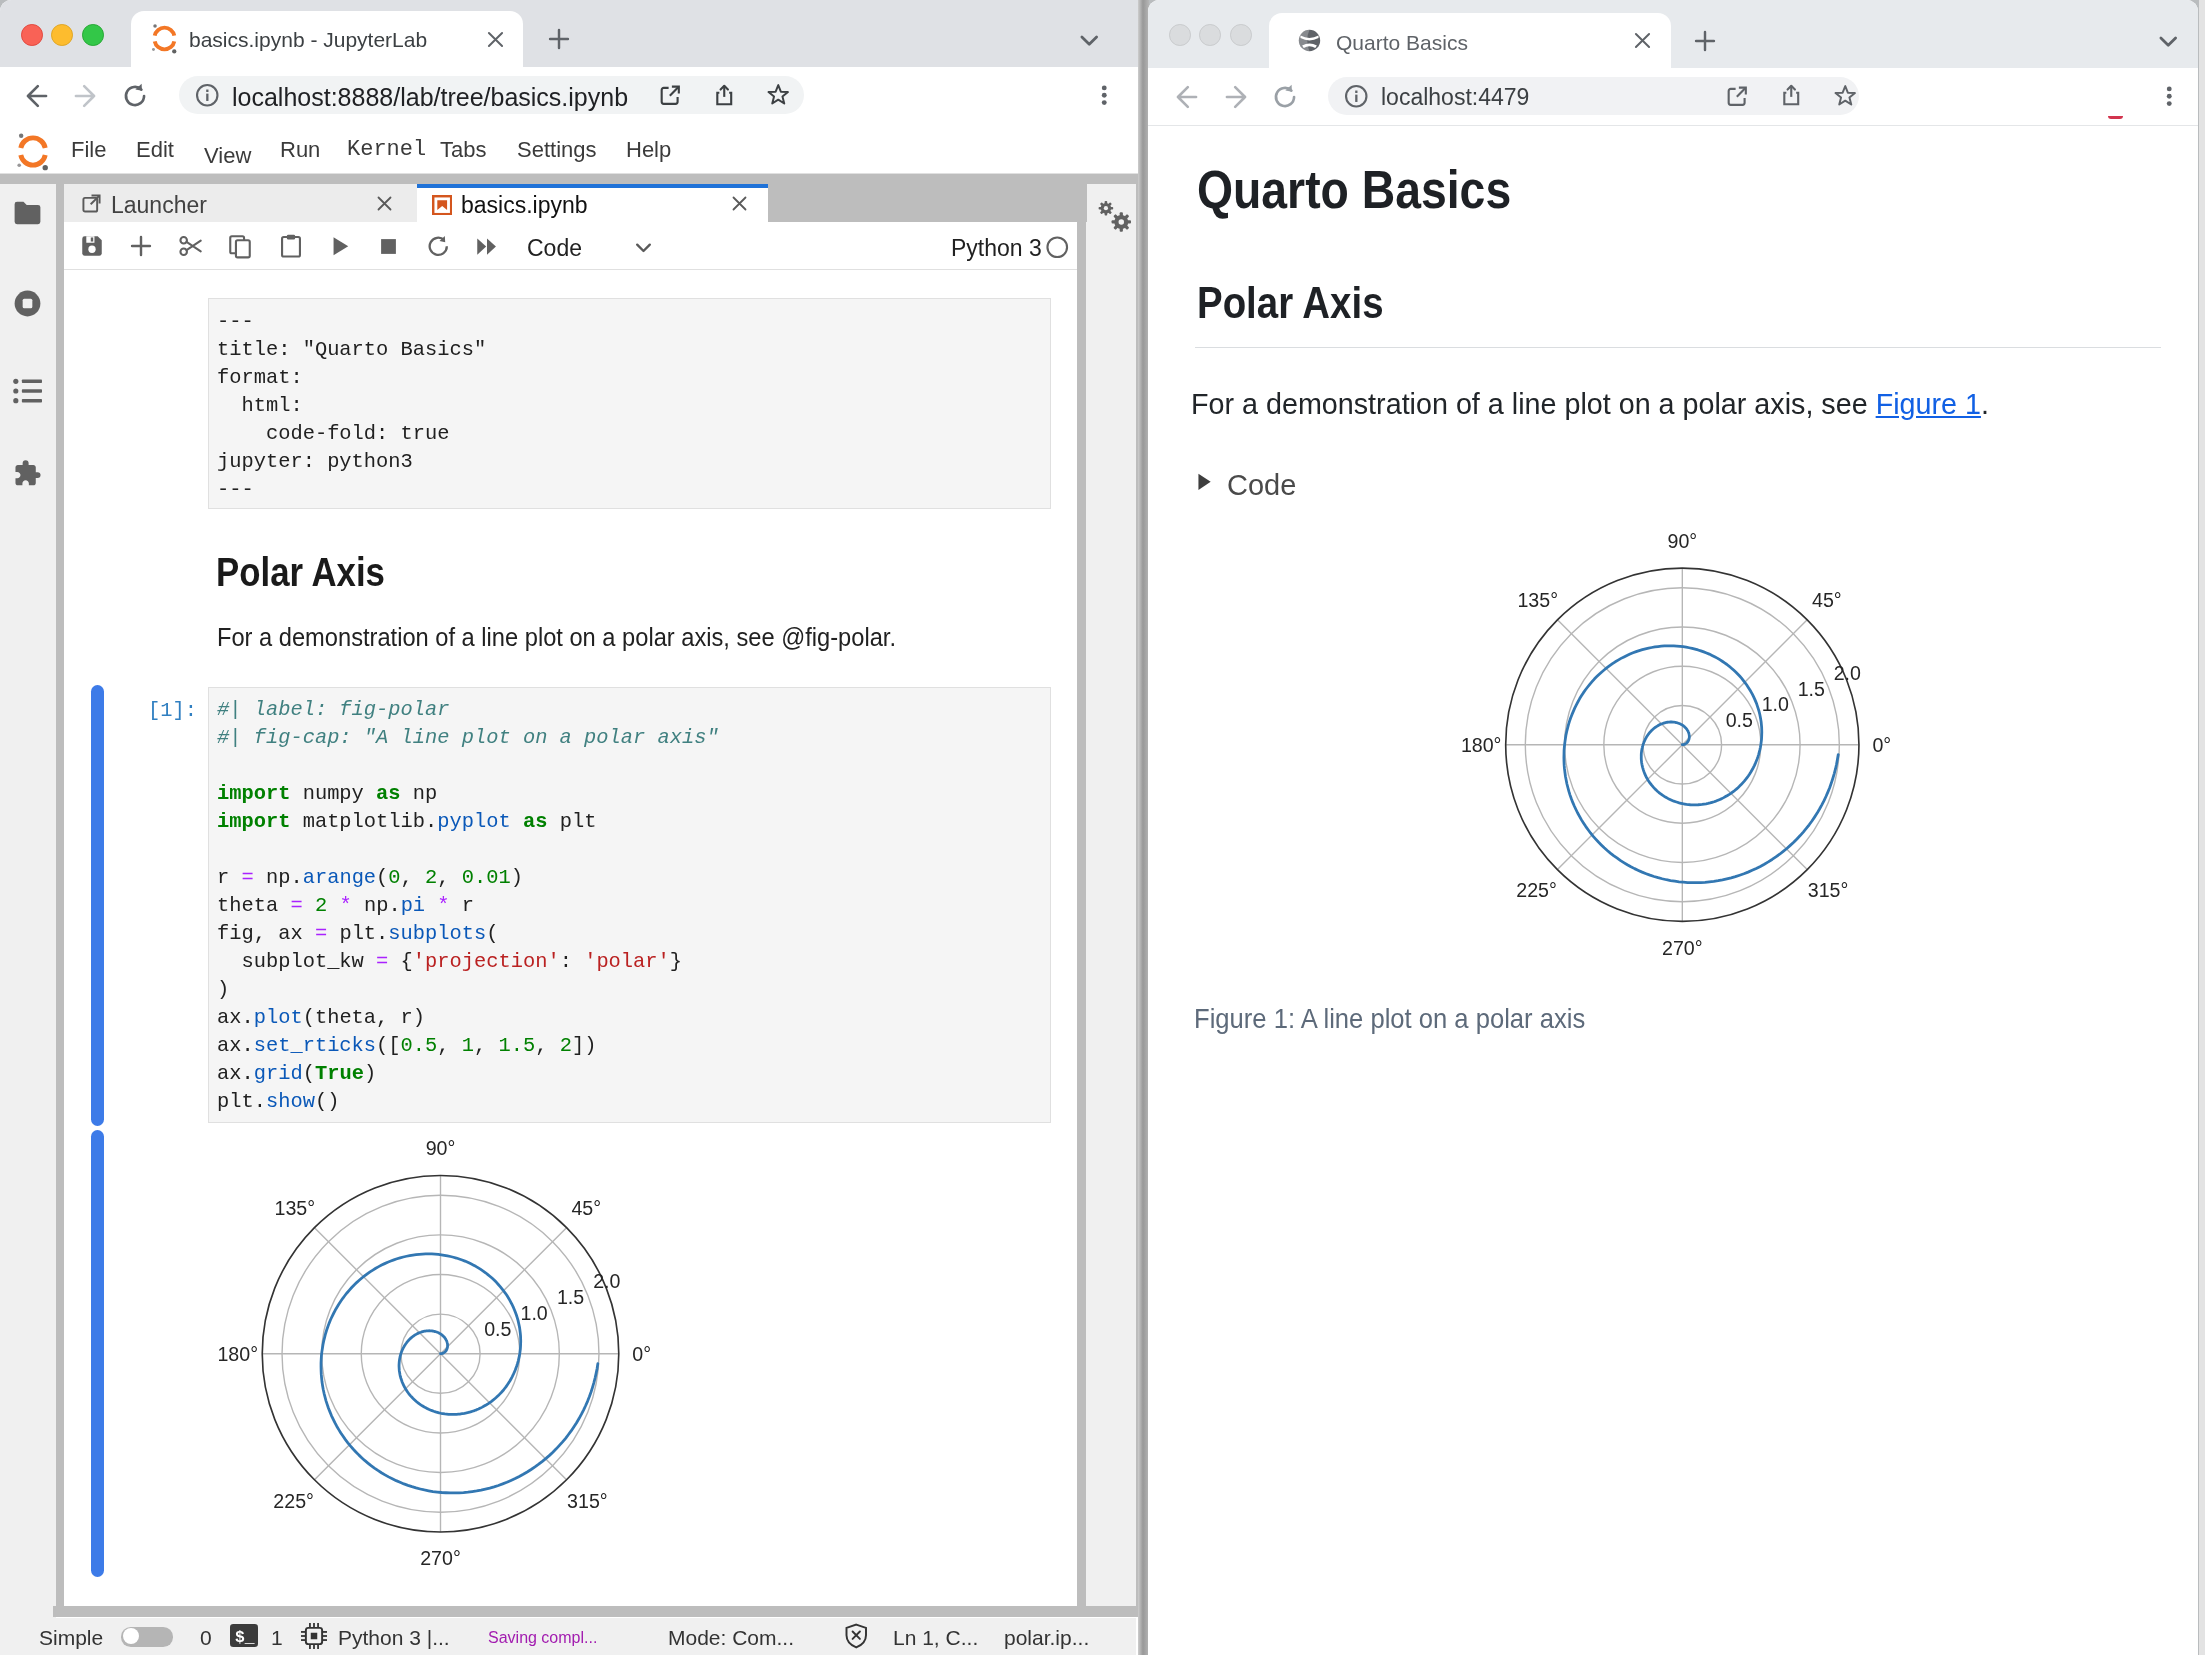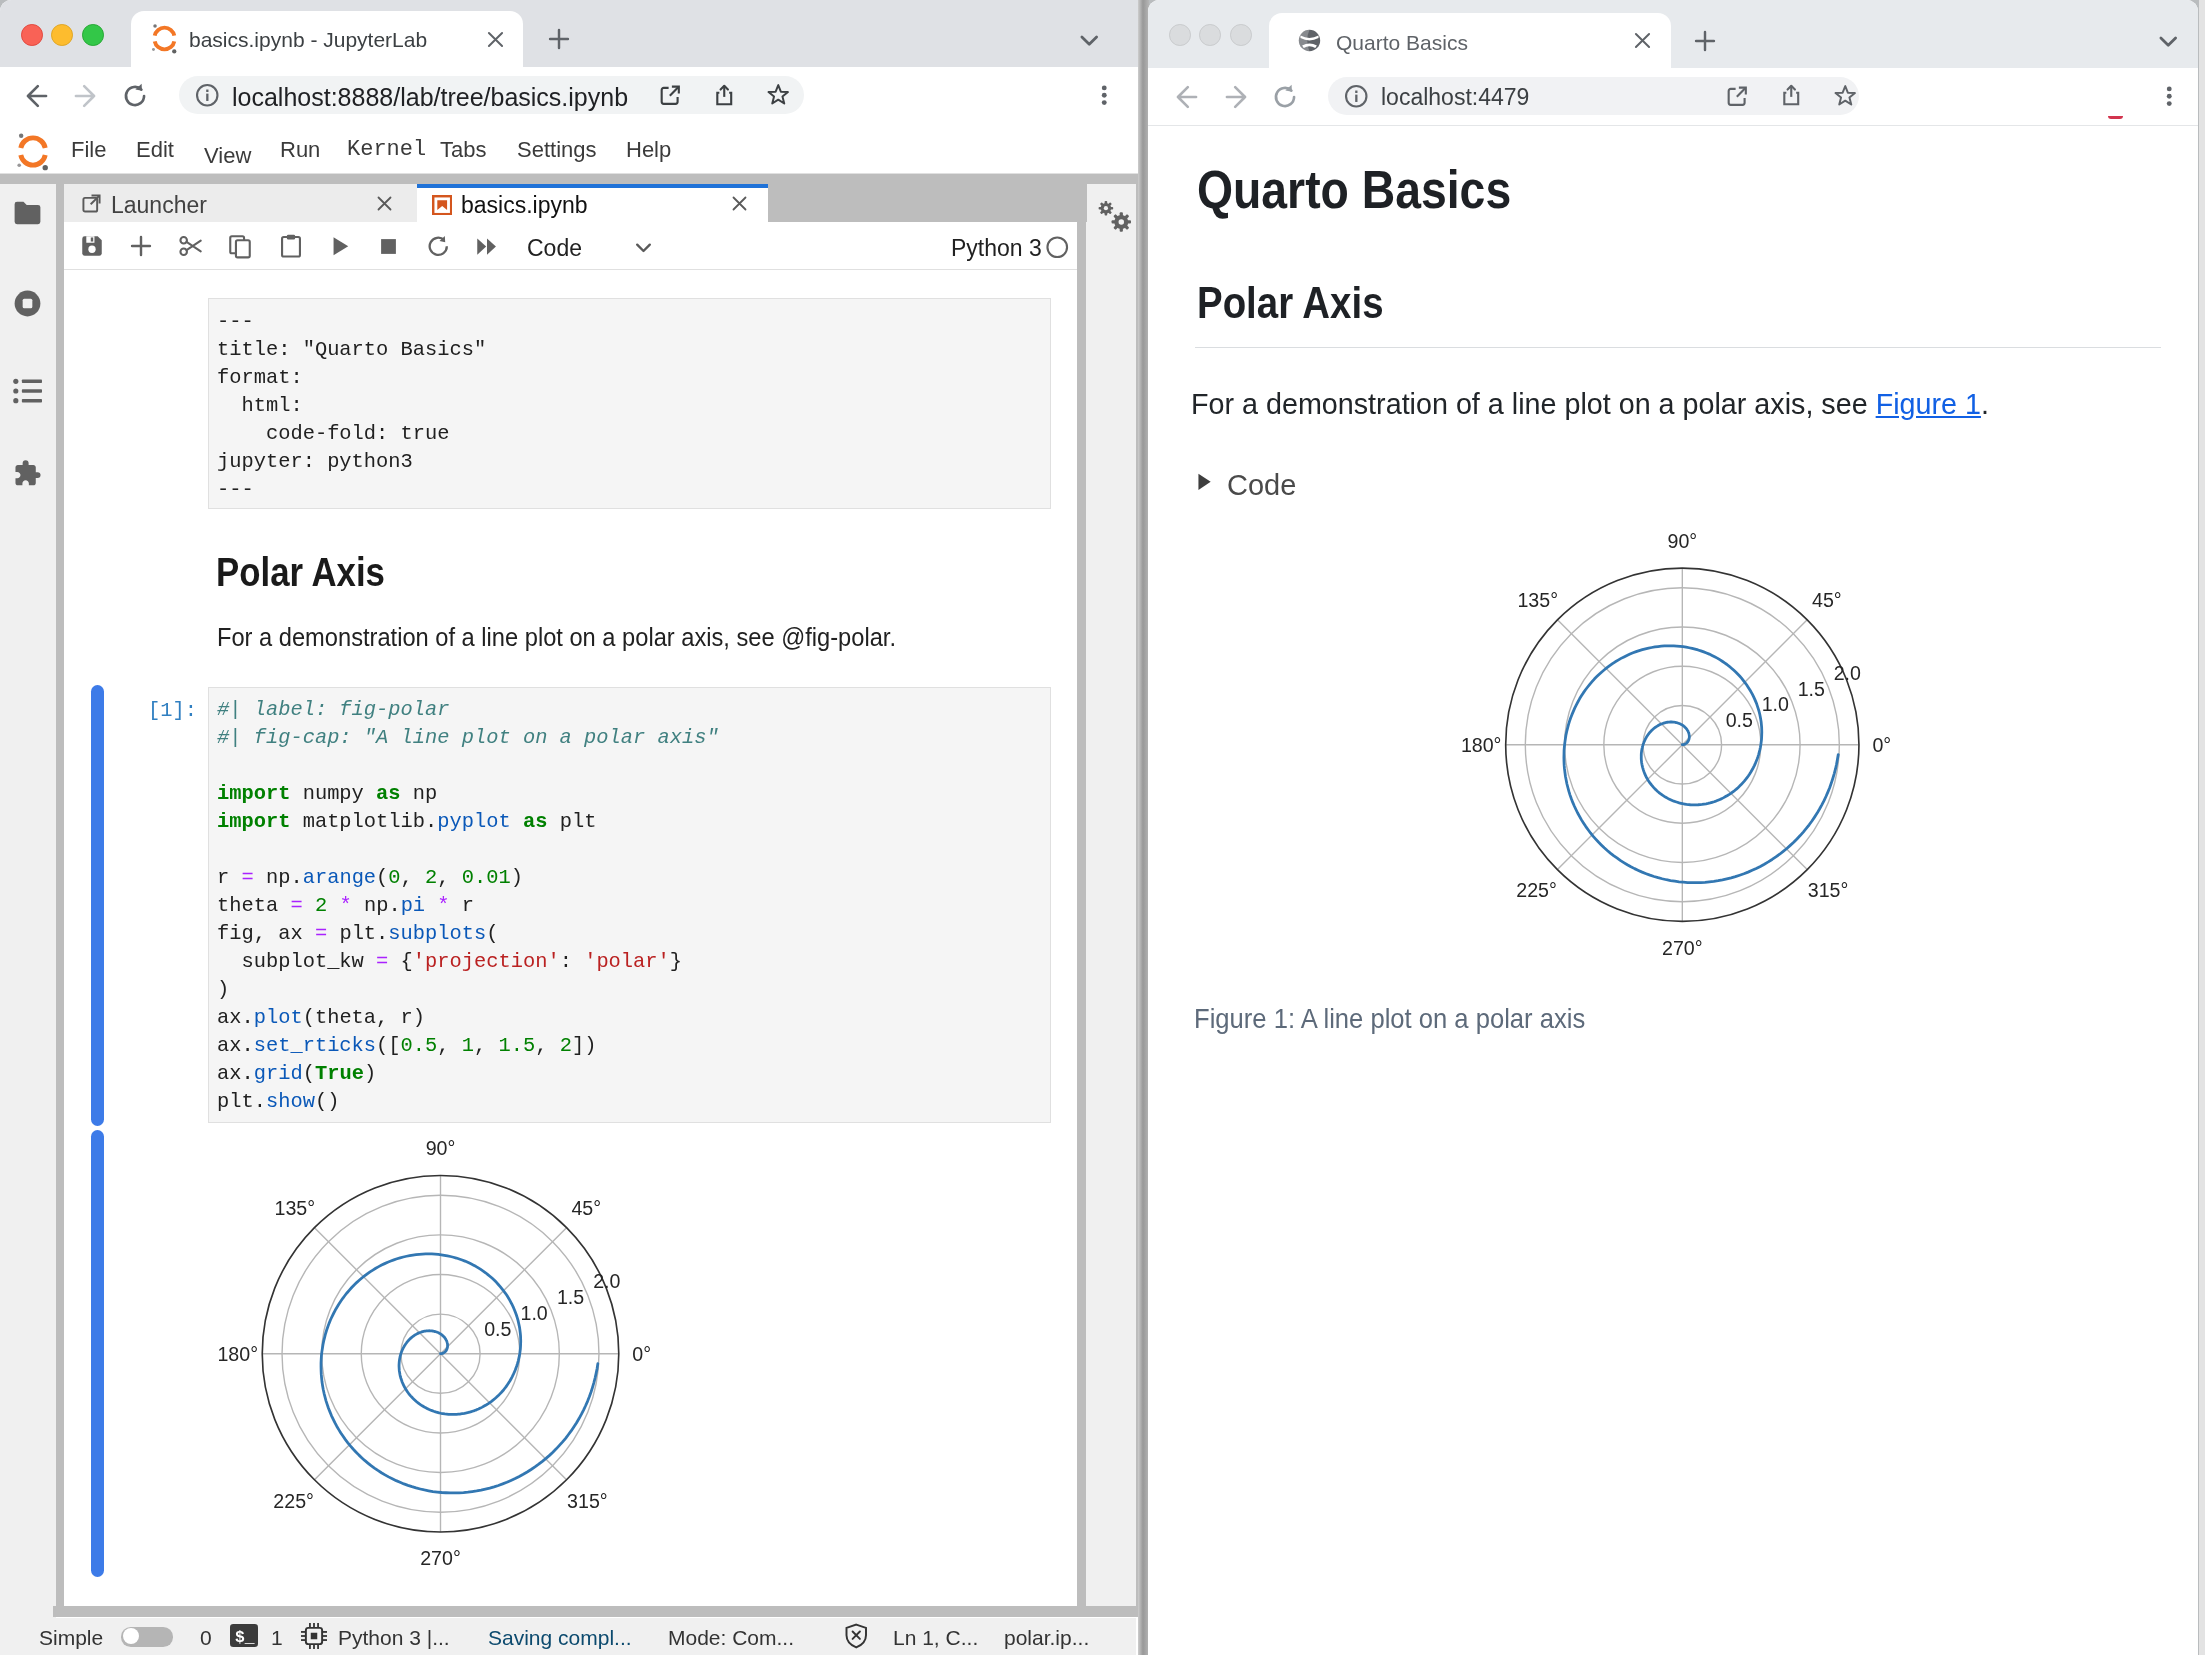--- a/index.html
+++ b/index.html
@@ -260,21 +260,21 @@
       <line x1="21" y1="0" x2="21" y2="5" stroke="#333" stroke-width="2.2"></line>
       <line x1="21" y1="27" x2="21" y2="32" stroke="#333" stroke-width="2.2"></line>
       <line x1="0" y1="11" x2="5" y2="11" stroke="#333" stroke-width="2.2"></line>
       <line x1="27" y1="11" x2="32" y2="11" stroke="#333" stroke-width="2.2"></line>
       <line x1="0" y1="16" x2="5" y2="16" stroke="#333" stroke-width="2.2"></line>
       <line x1="27" y1="16" x2="32" y2="16" stroke="#333" stroke-width="2.2"></line>
       <line x1="0" y1="21" x2="5" y2="21" stroke="#333" stroke-width="2.2"></line>
       <line x1="27" y1="21" x2="32" y2="21" stroke="#333" stroke-width="2.2"></line>
     </svg>
 <div style="position:absolute;left:338px;top:1625px;font-family:'Liberation Sans',sans-serif;font-size:21px;line-height:25px;color:#333;font-weight:400;letter-spacing:0;white-space:pre;">Python 3 |...</div>
-<div style="position:absolute;left:488px;top:1625px;font-family:'Liberation Sans',sans-serif;font-size:21px;line-height:25px;color:#0c4a6e;font-weight:400;letter-spacing:0;white-space:pre;">Saving compl...</div>
+<div style="position:absolute;left:488px;top:1625px;font-family:'Liberation Sans',sans-serif;font-size:16px;line-height:25px;color:#a21caf;font-weight:400;letter-spacing:0;white-space:pre;">Saving compl...</div>
 <div style="position:absolute;left:668px;top:1625px;font-family:'Liberation Sans',sans-serif;font-size:21px;line-height:25px;color:#333;font-weight:400;letter-spacing:0;white-space:pre;">Mode: Com...</div>
 <svg style="position:absolute;left:844px;top:1623px" width="24.5" height="26" viewBox="0 0 30 32">
       <path d="M15 2 L27 6 V15 Q27 25 15 30 Q3 25 3 15 V6 Z" fill="none" stroke="#333" stroke-width="2.4"></path>
       <path d="M10.5 10.5 L19.5 19.5 M19.5 10.5 L10.5 19.5" stroke="#333" stroke-width="2.4" stroke-linecap="round"></path>
     </svg>
 <div style="position:absolute;left:893px;top:1625px;font-family:'Liberation Sans',sans-serif;font-size:21px;line-height:25px;color:#333;font-weight:400;letter-spacing:0;white-space:pre;">Ln 1, C...</div>
 <div style="position:absolute;left:1004px;top:1625px;font-family:'Liberation Sans',sans-serif;font-size:21px;line-height:25px;color:#333;font-weight:400;letter-spacing:0;white-space:pre;">polar.ip...</div>
 </div>
 <div class="abs" style="left:1138px;top:0;width:10.6px;height:1656px;background:linear-gradient(90deg,#cdcdcd,#989898 45%,#b5b5b5);"></div>
 <div class="abs" style="left:1148px;top:0;width:1050px;height:1656px;background:#fff;border-radius:11.4px 11.4px 0 0;overflow:hidden;">

